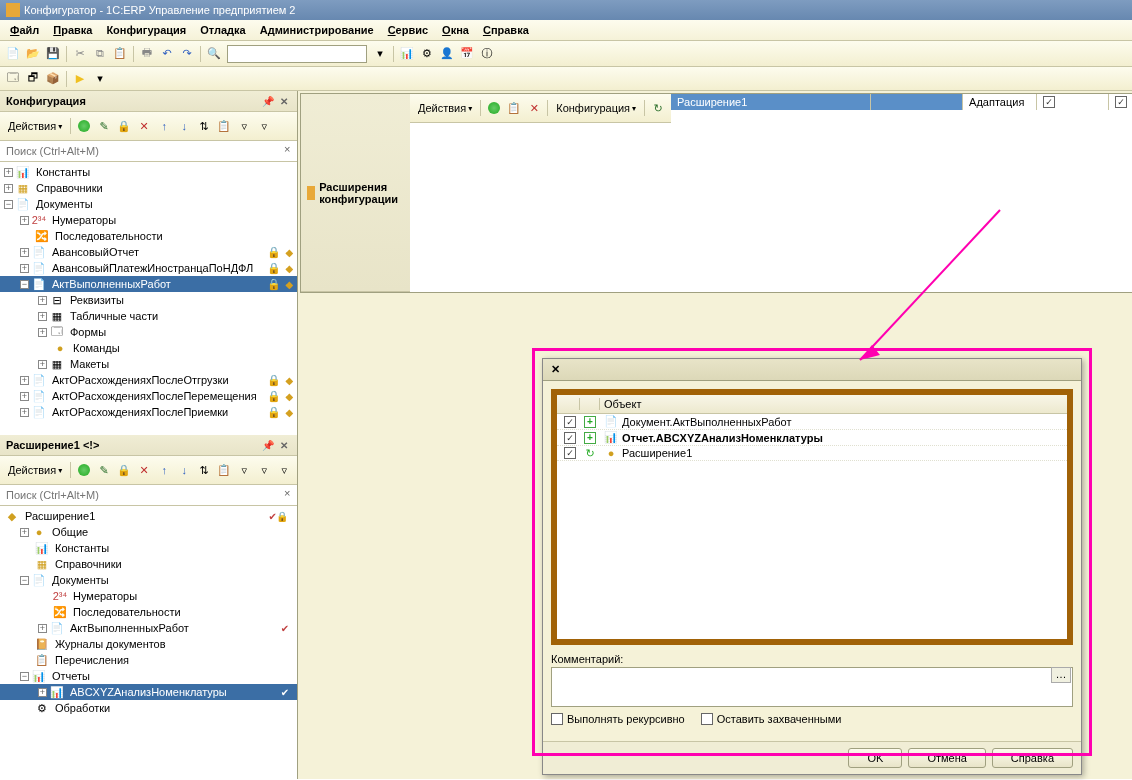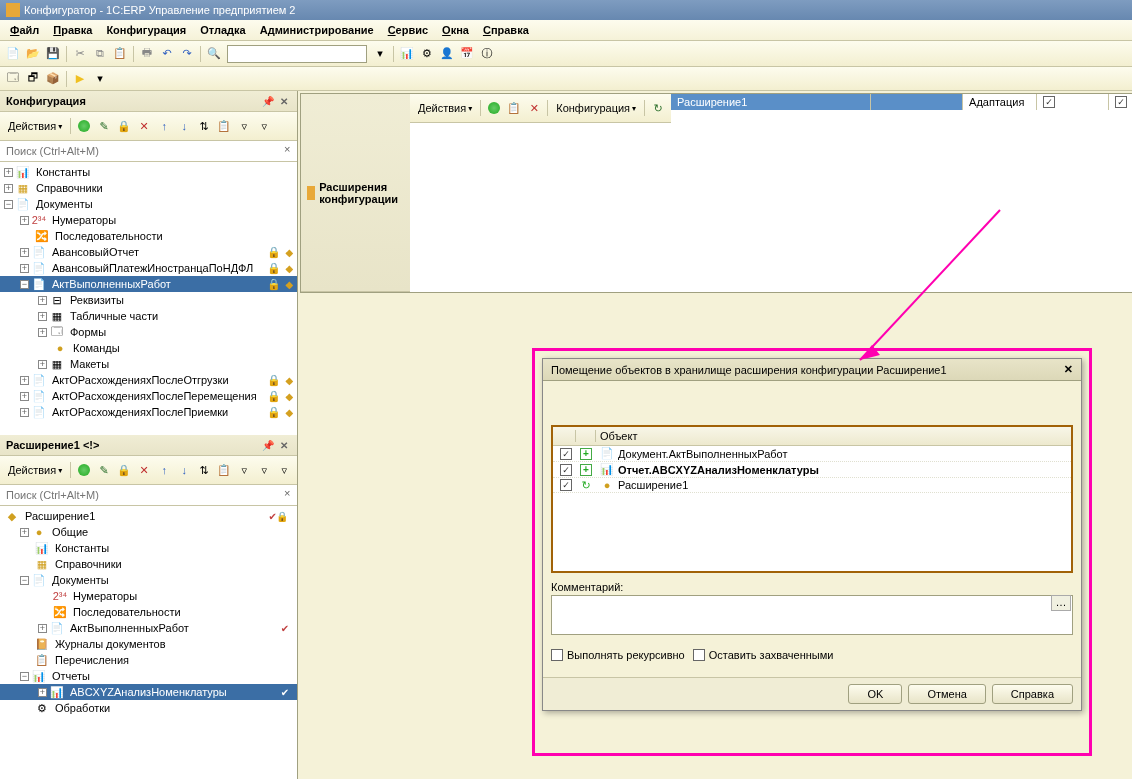--- a/index.html
+++ b/index.html
@@ -68,37 +68,37 @@
 .chk { width: 12px; height: 12px; border: 1px solid #666; background: #fff; display: inline-flex; align-items: center; justify-content: center; font-size: 9px; color: #333; }
 
 
 .dialog-outline { position: absolute; border: 3px solid #ff00b0; top: 348px; left: 532px; width: 560px; height: 408px; pointer-events: none; z-index: 50; }
 .arrow-svg { position: absolute; top: 200px; left: 830px; z-index: 49; pointer-events: none; }
 
 .dialog { position: absolute; top: 358px; left: 542px; width: 540px; background: #f5f2d8; border: 1px solid #888; box-shadow: 2px 2px 6px rgba(0,0,0,0.3); z-index: 40; }
 .dlg-title { background: linear-gradient(#e8e4c8, #dcd8b8); padding: 4px 8px; display: flex; justify-content: space-between; align-items: center; border-bottom: 1px solid #a0a080; }
 .dlg-title .x { cursor: pointer; font-weight: bold; }
 .dlg-body { padding: 8px; }
-.obj-table { border: 2px solid #a16207; background: #fff; height: 148px; margin-top: 36px; }
+.obj-table { border: 6px solid #a16207; background: #fff; height: 256px; }
 .obj-th { background: linear-gradient(#f8f6e8, #ede9ce); padding: 3px; display: flex; border-bottom: 1px solid #c8c5a5; }
 .obj-th .c1 { width: 20px; border-right: 1px solid #c8c5a5; }
 .obj-th .c2 { width: 20px; border-right: 1px solid #c8c5a5; }
 .obj-th .c3 { flex: 1; padding-left: 4px; }
 .obj-row { display: flex; padding: 1px 3px; align-items: center; border-bottom: 1px dotted #e0e0d0; }
 .obj-row .c1 { width: 20px; display: flex; justify-content: center; }
 .obj-row .c2 { width: 20px; display: flex; justify-content: center; }
 .obj-row .c3 { flex: 1; display: flex; align-items: center; padding-left: 4px; }
 .obj-row .obj-icon { width: 14px; margin-right: 4px; display: inline-flex; justify-content: center; }
 .plus-btn { width: 12px; height: 12px; border: 1px solid #4a4; color: #2a2; display: flex; align-items: center; justify-content: center; font-size: 10px; background: #fff; font-weight: bold; }
 .refresh-btn { width: 12px; height: 12px; color: #2a2; display: flex; align-items: center; justify-content: center; font-size: 11px; }
 
 .comment-label { margin-top: 8px; display: block; }
 .comment-box { width: 100%; height: 40px; border: 1px solid #a0a080; background: #fff; margin-top: 2px; resize: none; position: relative; }
 
-.dlg-checks { margin-top: 12px; display: flex; gap: 8px; }
+.dlg-checks { margin-top: 4px; display: flex; gap: 16px; }
 .dlg-checks label { display: flex; align-items: center; gap: 4px; cursor: pointer; }
 
 .dlg-buttons { display: flex; justify-content: flex-end; gap: 6px; padding: 6px 8px; border-top: 1px solid #c8c5a5; background: #f0edd5; margin-top: 8px; }
 .dlg-btn { padding: 3px 18px; border: 1px solid #a0a080; background: linear-gradient(#fdfcee, #e8e4c8); cursor: pointer; border-radius: 3px; }
 
 
 .ic-green { width: 12px; height: 12px; background: radial-gradient(#6c6, #2a2); border-radius: 50%; display: inline-block; }
 .ic-pencil { color: #2a6e2a; }
 .ic-red { color: #c03030; }
 .ic-blue { color: #3060c0; }
@@ -436,21 +436,20 @@
 
 <svg class="arrow-svg" width="200" height="180">
   <line x1="170" y1="10" x2="30" y2="160" stroke="#ff00b0" stroke-width="2"></line>
   <polygon points="30,160 42,145 50,155" fill="#ff00b0"></polygon>
 </svg>
 
 <div class="dialog-outline"></div>
 
 <div class="dialog">
   <div class="dlg-title">
-    <span>Помещение объектов в хранилище расширения конфигурации Расширение1</span>
     <span class="x">✕</span>
   </div>
   <div class="dlg-body">
     <div class="obj-table">
       <div class="obj-th">
         <div class="c1"></div>
         <div class="c2"></div>
         <div class="c3">Объект</div>
       </div>
       <div class="obj-row">

